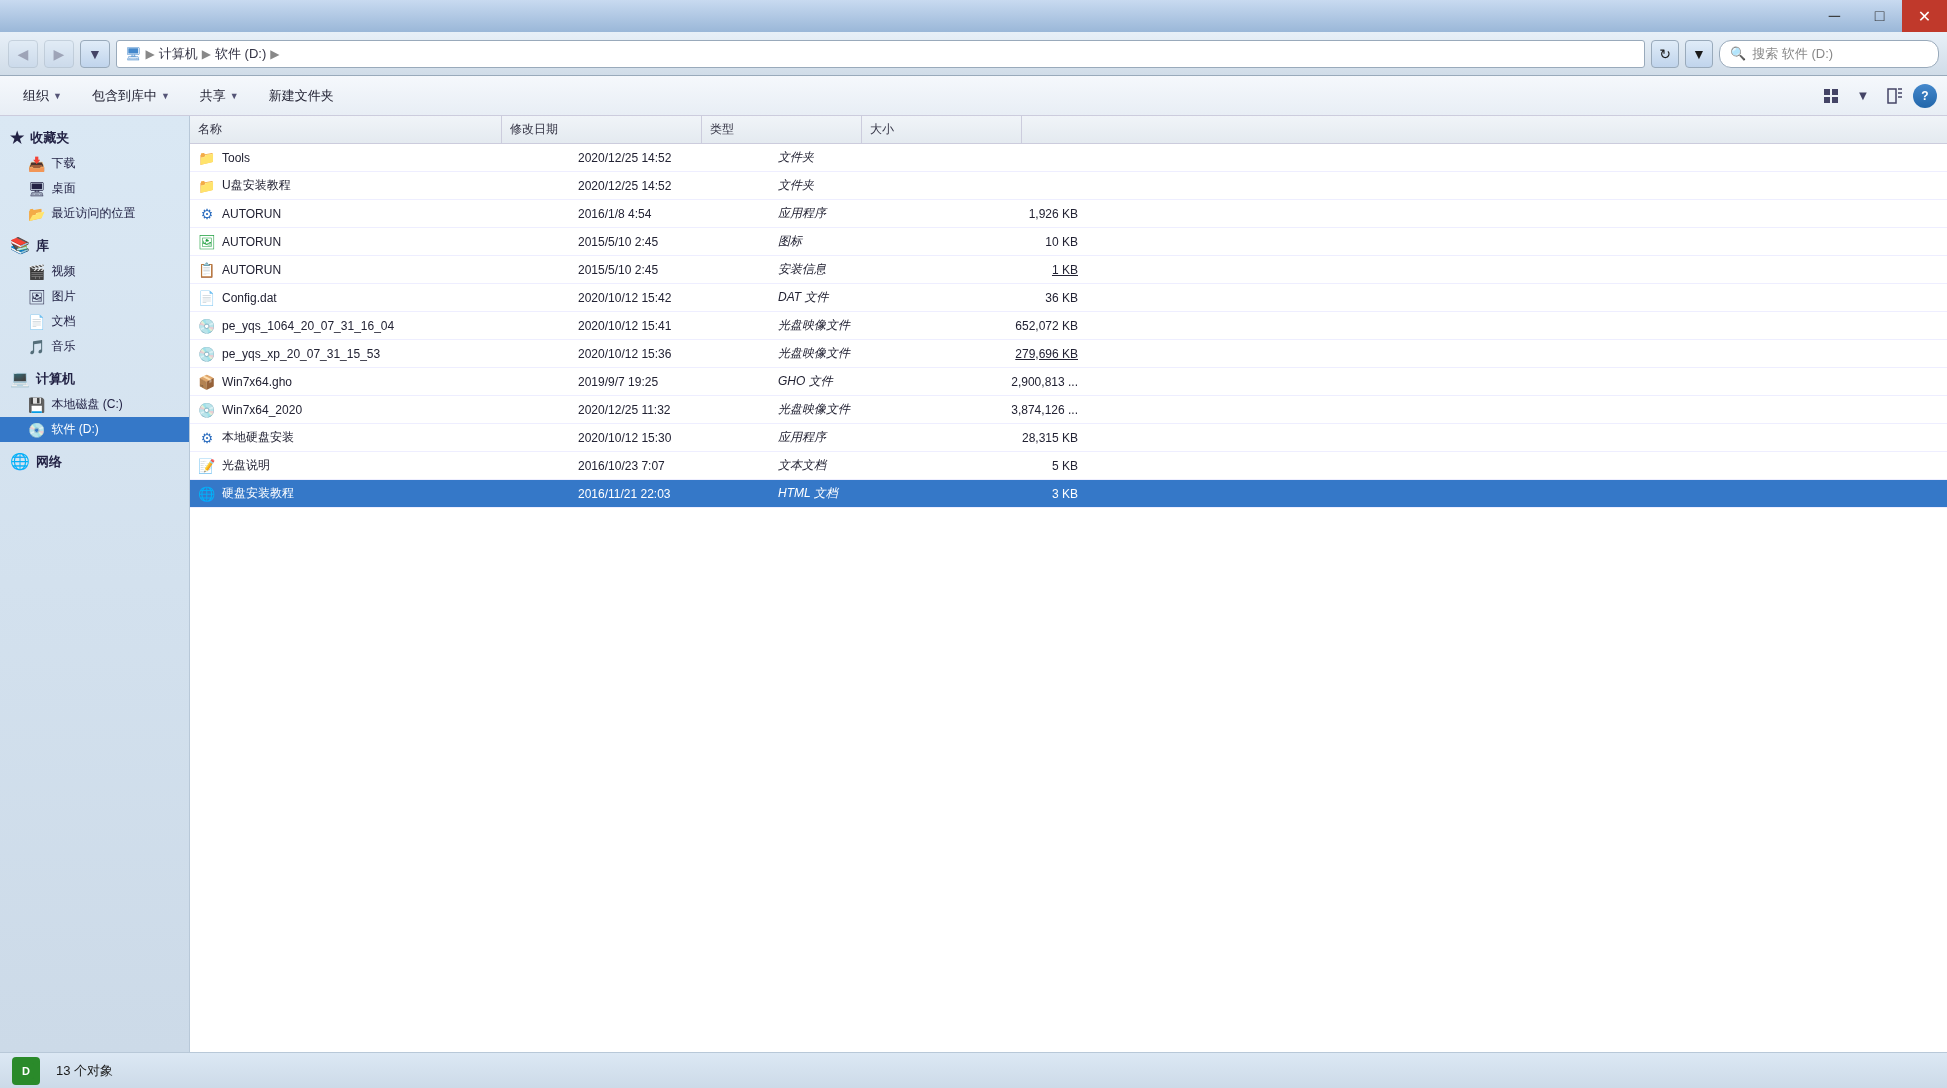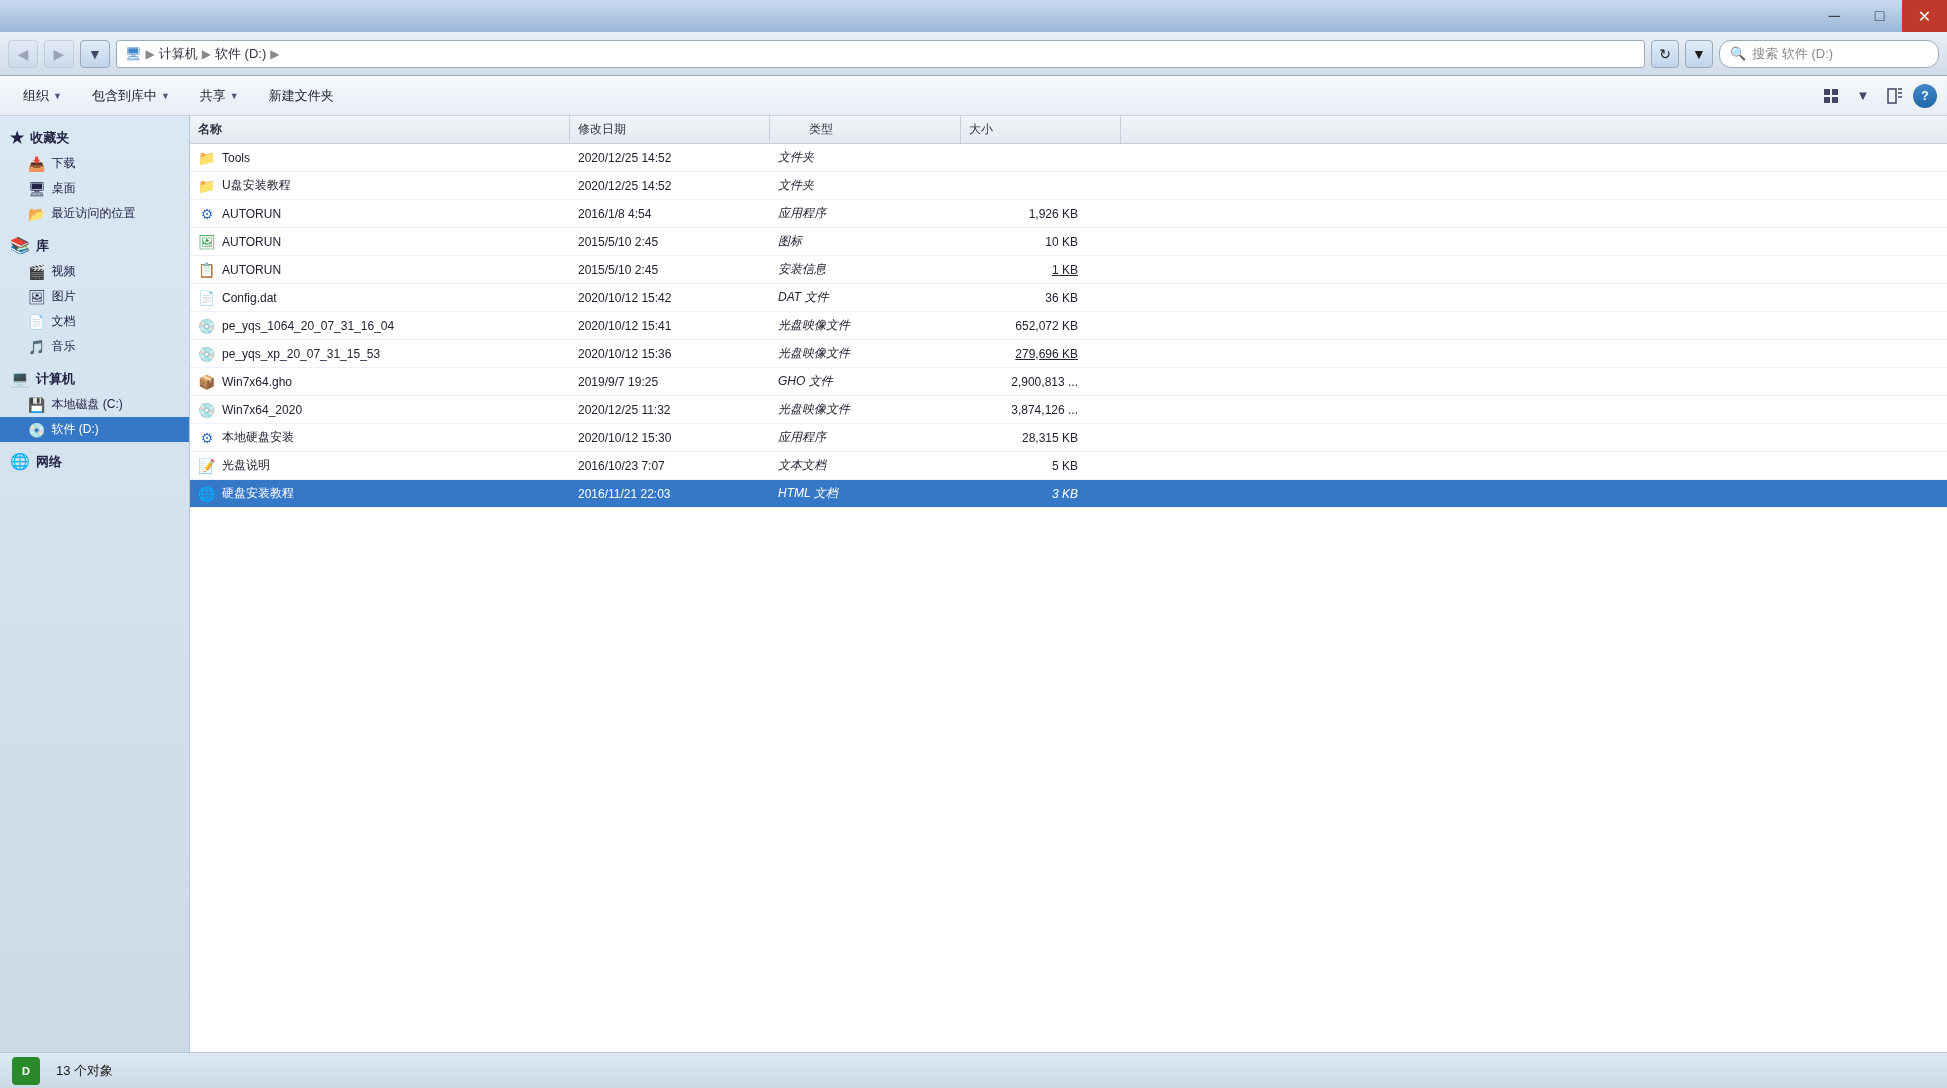--- a/index.html
+++ b/index.html
@@ -236,23 +236,23 @@
       padding: 0 8px;
       color: #334;
       font-size: 12px;
       font-weight: normal;
       height: 100%;
       display: flex;
       align-items: center;
       border-right: 1px solid #ccd;
       cursor: pointer;
     }
-    .col-name { width: 380px; font-weight: bold; }
+    .col-name { width: 312px; }
     .col-date { width: 200px; }
-    .col-type { width: 160px; margin-left: 31px; }
+    .col-type { width: 160px; }
     .col-size { width: 160px; }
 
     
     .file-list {
       flex: 1;
       overflow-y: auto;
     }
     .file-row {
       display: flex;
       align-items: center;
@@ -581,21 +581,21 @@
     <div class="cell cell-type">文本文档</div>
     <div class="cell cell-size" style="text-align:right;display:flex;justify-content:flex-end;padding-right:12px;">5 KB</div>
   </div>
         <div class="file-row selected">
     <div class="cell cell-name">
       <span class="file-icon-cell" style="color:#e06000">🌐</span>
       <span>硬盘安装教程</span>
     </div>
     <div class="cell cell-date">2016/11/21 22:03</div>
     <div class="cell cell-type">HTML 文档</div>
-    <div class="cell cell-size" style="text-align:right;display:flex;justify-content:flex-end;padding-right:12px;font-style:italic;">3 KB</div>
+    <div class="cell cell-size" style="text-align:right;display:flex;justify-content:flex-end;padding-right:12px;">3 KB</div>
   </div>
       </div>
 
   </div>
 </div>
 
 <div class="statusbar">
   <div class="status-icon">
     <svg width="20" height="20" viewBox="0 0 20 20">
         <rect x="2" y="2" width="16" height="16" rx="2" fill="#2a8a2a"></rect>

